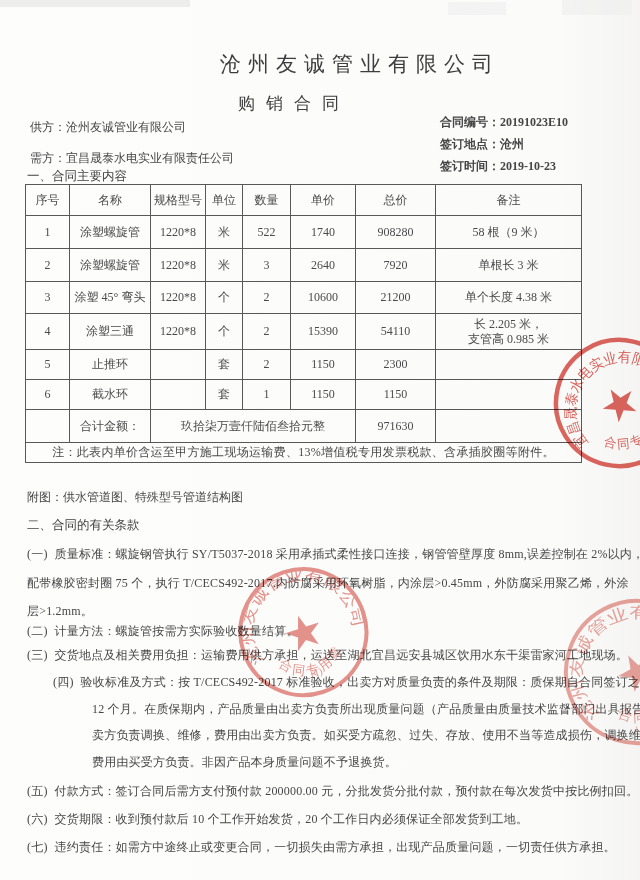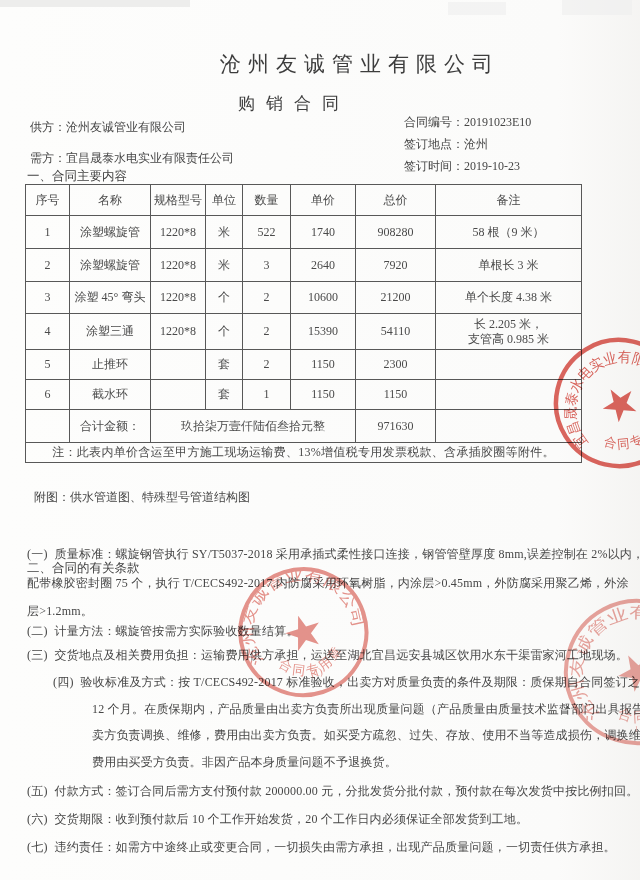--- a/index.html
+++ b/index.html
@@ -41,21 +41,21 @@
   <div class="artifact" style="left:0;top:0;width:190px;height:7px;"></div>
   <div class="artifact" style="left:448px;top:2px;width:58px;height:13px;opacity:.55;"></div>
   <div class="artifact" style="left:562px;top:0;width:70px;height:15px;opacity:.55;"></div>
   <div class="speck" style="left:566px;top:706px;"></div>
 
   <div class="abs title" style="top:50px;">沧州友诚管业有限公司</div>
   <div class="abs subtitle" style="top:92px;">购销合同</div>
 
   <div class="abs meta" style="left:30px;top:150px;">需方：宜昌晟泰水电实业有限责任公司</div>
   <div class="abs meta" style="left:30px;top:119px;">供方：沧州友诚管业有限公司</div>
-  <div class="abs" style="left:404px;top:111px;">
+  <div class="abs" style="left:440px;top:111px;font-weight:bold;">
     <div class="metaline">合同编号：20191023E10</div>
     <div class="metaline">签订地点：沧州</div>
     <div class="metaline">签订时间：2019-10-23</div>
   </div>
 
   <div class="abs sechead" style="left:27px;top:168px;">一、合同主要内容</div>
 
   <table class="items abs" style="left:25px;top:184px;">
     <colgroup>
       <col style="width:44px">
@@ -145,23 +145,23 @@
       <td colspan="4">玖拾柒万壹仟陆佰叁拾元整</td>
       <td>971630</td>
       <td></td>
     </tr>
     <tr>
       <td colspan="8" class="noteCell">注：此表内单价含运至甲方施工现场运输费、13%增值税专用发票税款、含承插胶圈等附件。</td>
     </tr>
   </tbody>
     </table>
 
-  <div class="abs meta" style="left:34px;top:489px;">附图：供水管道图、特殊型号管道结构图</div>
-
-  <div class="abs sechead" style="left:27px;top:517px;margin-top:43px;">二、合同的有关条款</div>
+  <div class="abs meta" style="left:27px;top:489px;">附图：供水管道图、特殊型号管道结构图</div>
+
+  <div class="abs sechead" style="left:27px;top:517px;">二、合同的有关条款</div>
 
   <div class="clause lh28" style="top:540px;">
     <div class="cl"><span class="m">(一)</span><span>质量标准：螺旋钢管执行 SY/T5037-2018 采用承插式柔性接口连接，钢管管壁厚度 8mm,误差控制在 2%以内，</span></div>
     <div class="cl">配带橡胶密封圈 75 个，执行 T/CECS492-2017.内防腐采用环氧树脂，内涂层&gt;0.45mm，外防腐采用聚乙烯，外涂</div>
     <div class="cl">层&gt;1.2mm。</div>
   </div>
 
   <div class="clause lh28" style="top:617px;">
     <div class="cl"><span class="m">(二)</span><span>计量方法：螺旋管按需方实际验收数量结算。</span></div>
   </div>

